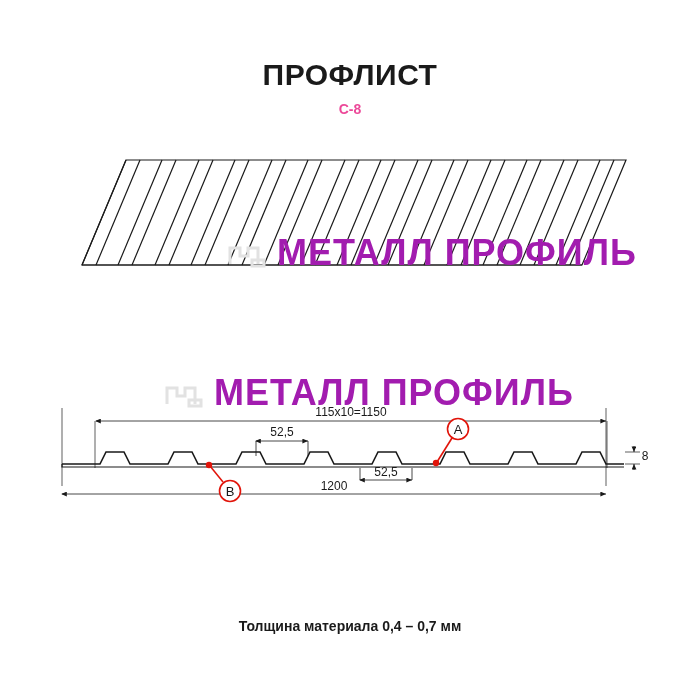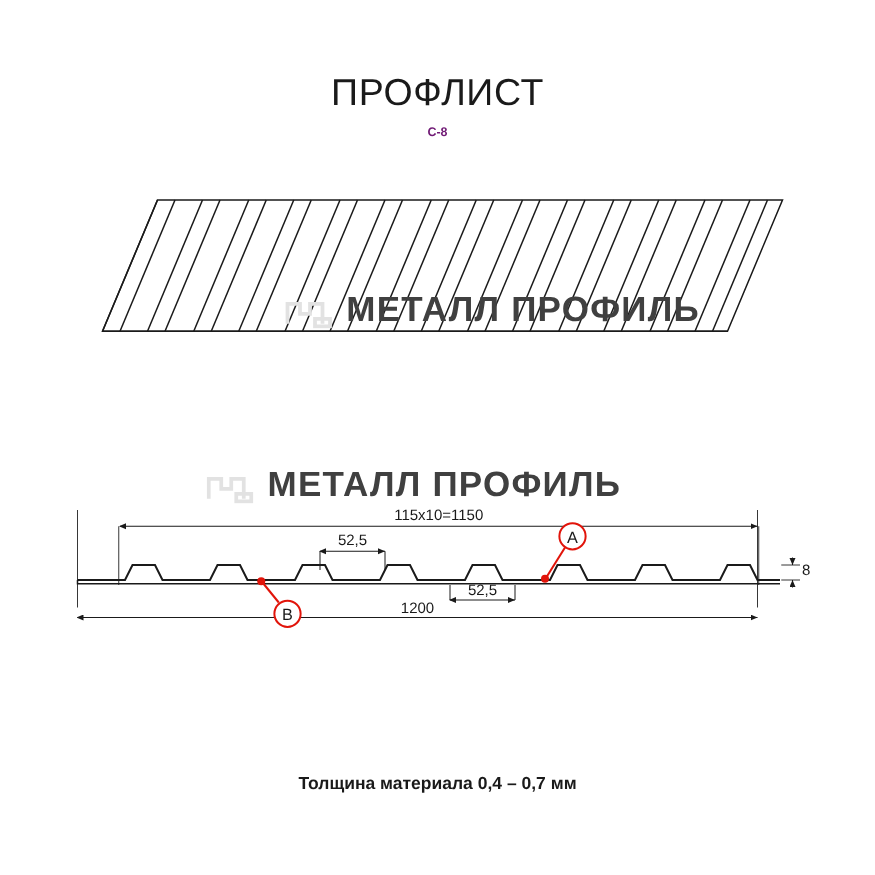--- a/index.html
+++ b/index.html
@@ -20,33 +20,33 @@
     width: 700px;
     height: 700px;
   }
   .title {
     position: absolute;
     top: 58px;
     left: 0;
     width: 700px;
     text-align: center;
     font-size: 30px;
-    font-weight: normal;
+    font-weight: bold;
     letter-spacing: 0.5px;
     color: #1a1a1a;
   }
   .subtitle {
     position: absolute;
     top: 101px;
     left: 0;
     width: 700px;
     text-align: center;
-    font-size: 10px;
-    font-weight: bold;
-    color: #701a75;
+    font-size: 14px;
+    font-weight: bold;
+    color: #ec4899;
   }
   .footer-note {
     position: absolute;
     top: 618px;
     left: 0;
     width: 700px;
     text-align: center;
     font-size: 14px;
     font-weight: bold;
     color: #1a1a1a;
@@ -61,22 +61,22 @@
   .tech-view {
     position: absolute;
     top: 376px;
     left: 40px;
     width: 620px;
     height: 140px;
   }
   .wm {
     position: absolute;
     pointer-events: none;
-    color: #404040;
-    font-size: 28px;
+    color: #a21caf;
+    font-size: 36px;
     font-weight: bold;
     letter-spacing: 1px;
     white-space: nowrap;
     font-family: "Liberation Sans", sans-serif;
   }
   .wm-1 { top: 232px; left: 228px; }
   .wm-2 { top: 372px; left: 165px; }
   .wm-mark {
     display: inline-block;
     vertical-align: middle;

